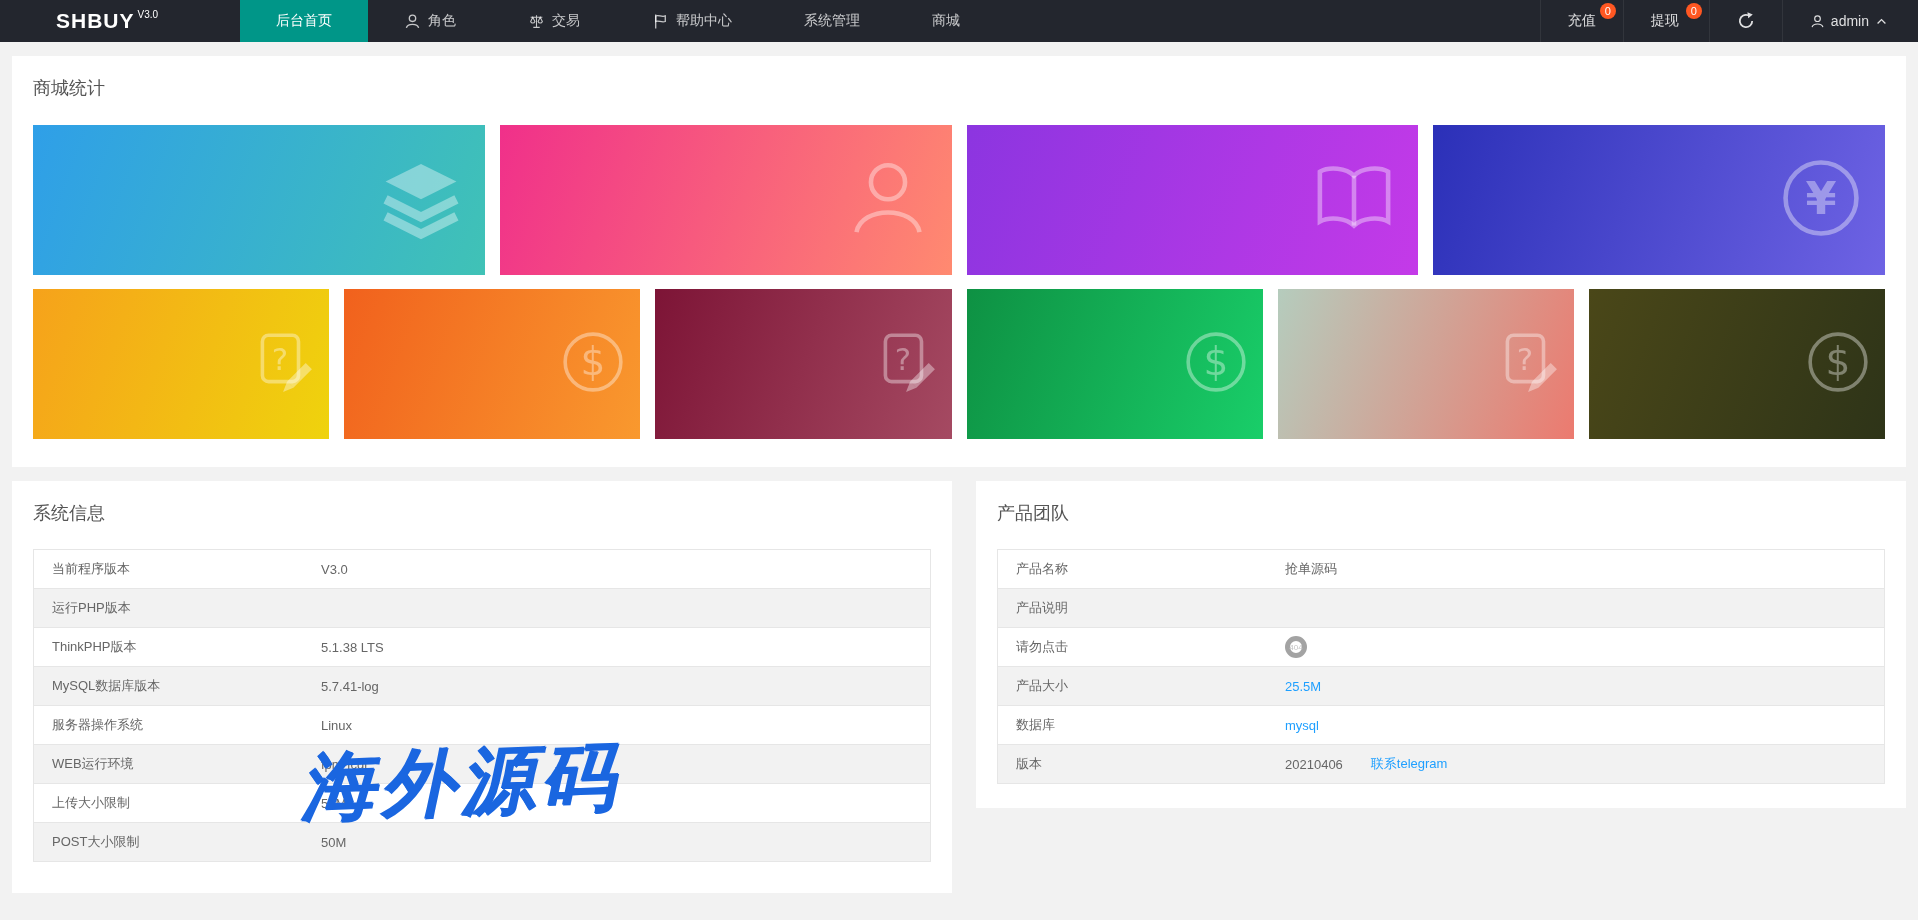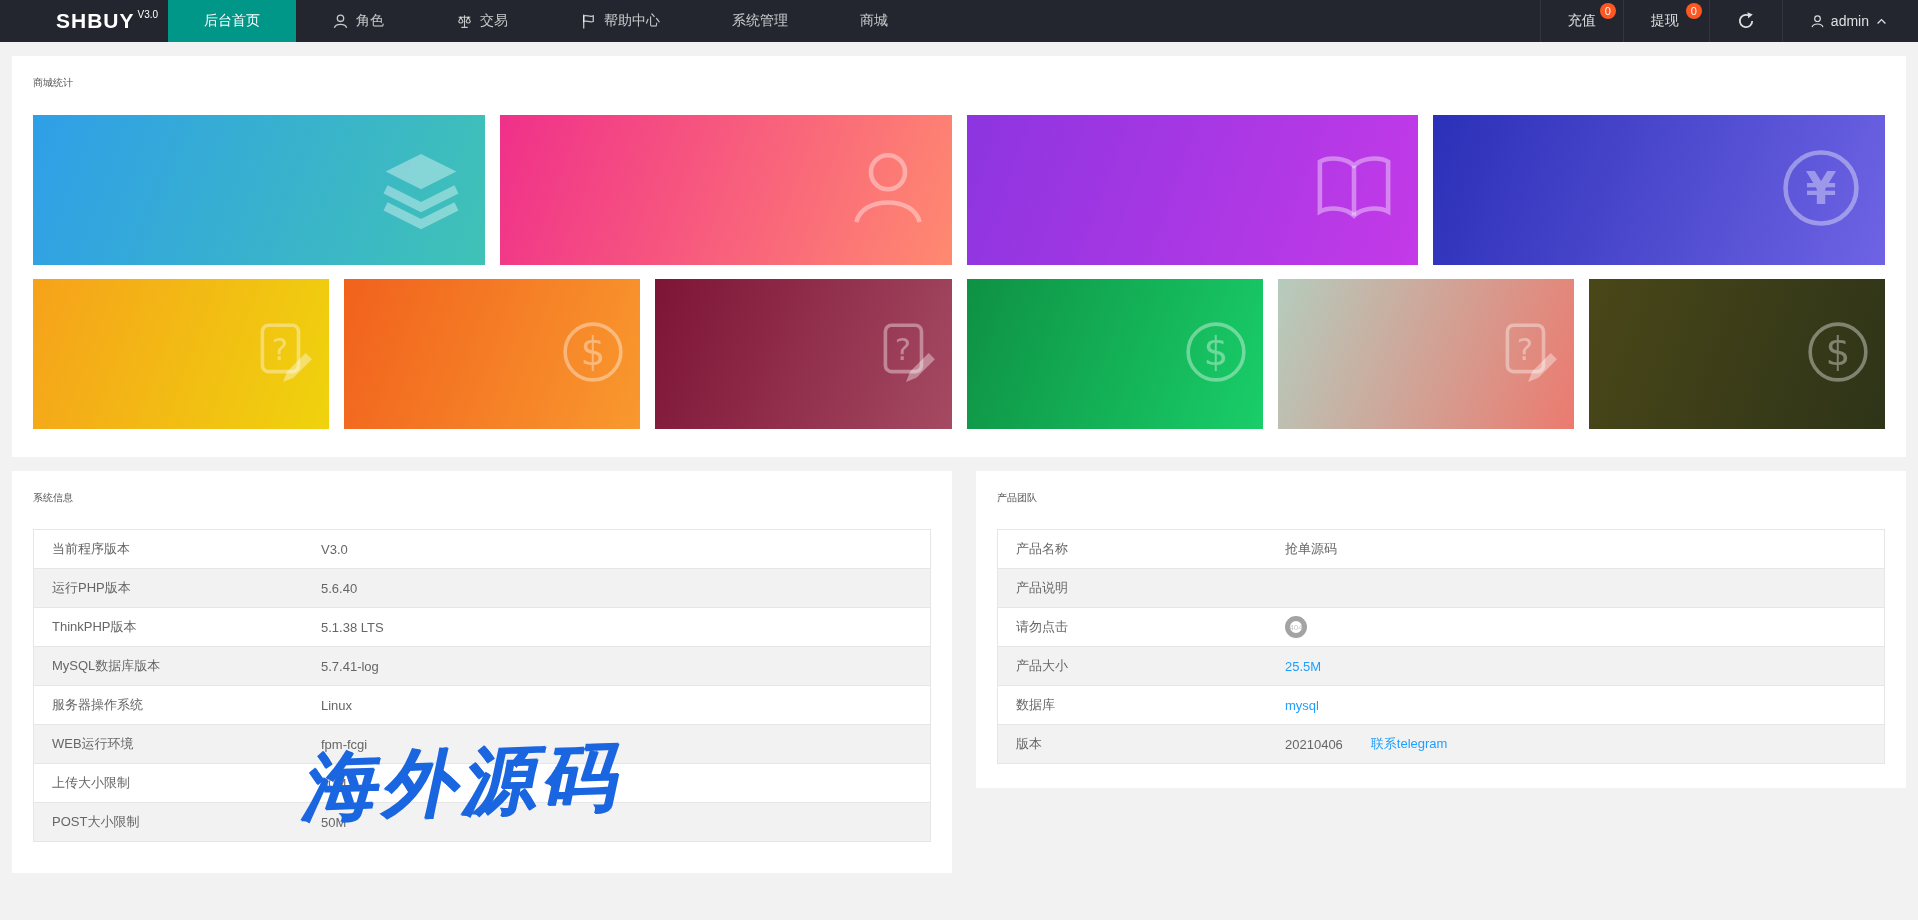--- a/index.html
+++ b/index.html
@@ -5,41 +5,41 @@
   * { margin:0; padding:0; box-sizing:border-box; }
   html,body { width:1918px; height:920px; }
   body {
     background:#f2f2f2;
     font-family:"Liberation Sans","DejaVu Sans",sans-serif;
     position:relative; overflow:hidden;
     color:#333;
   }
   
   .navbar { height:42px; background:#23262e; display:flex; align-items:stretch; color:#fff; }
-  .logo { display:flex; align-items:center; padding:0 16px 0 56px; width:168px; }
+  .logo { display:flex; align-items:center; padding:0 16px 0 56px; width:240px; }
   .logo-text { font-size:21px; font-weight:bold; letter-spacing:1px; color:#fff; }
   .logo-ver { font-size:10px; margin-left:3px; transform:translateY(-7px); color:#fff; }
   .nav-menu { display:flex; align-items:stretch; }
   .nav-item { display:flex; align-items:center; gap:7px; padding:0 36px; font-size:14px;
               color:rgba(255,255,255,.75); cursor:pointer; }
   .nav-item.active { background:var(--accent,#009688); color:#fff; }
   .nav-icon { display:flex; align-items:center; }
   .nav-icon svg { display:block; }
   .nav-right { margin-left:auto; display:flex; align-items:stretch; }
   .nav-action { position:relative; display:flex; align-items:center; gap:6px; padding:0 27px;
                 font-size:14px; color:rgba(255,255,255,.85); cursor:pointer;
                 border-left:1px solid rgba(255,255,255,.07); }
   .nav-action:last-child { padding-right:30px; }
   .badge { position:absolute; top:3px; right:7px; background:var(--badge,#ff5722); color:#fff;
            font-size:11px; line-height:16px; min-width:16px; text-align:center;
            border-radius:8px; padding:0 4px; }
   
   .main { padding:14px 12px 0; }
   .panel { background:#fff; }
-  .panel-title { font-size:10px; color:#555; }
+  .panel-title { font-size:18px; color:#555; }
   .panel-stats { padding:20px 21px 28px; margin-bottom:14px; }
   .panel-stats .panel-title { margin-bottom:25px; }
   .cards-row { display:flex; gap:15px; }
   .cards-row.row1 { margin-bottom:14px; }
   .card { position:relative; flex:1; height:150px; color:#fff; padding:19px 24px; overflow:hidden; cursor:pointer; }
   .card-title { font-size:16px; margin-bottom:9px; font-weight:normal; }
   .card-value { font-size:31px; font-weight:bold; line-height:1.15; margin-bottom:7px; }
   .card-sub { font-size:13.5px; margin-top:7px; }
   .card-sub b { font-size:15px; margin-left:5px; }
   .card-sub span.nv { margin-left:5px; }
@@ -275,23 +275,20 @@
       <div class="panel-title">系统信息</div>
       <div class="dtable" id="system-info-table">
           <div class="trow">
             <div class="tlabel">当前程序版本</div>
             <div class="tvalue">
               <span>V3.0</span>
             </div>
           </div>
           <div class="trow">
             <div class="tlabel">运行PHP版本</div>
-            <div class="tvalue">
-              <span>5.6.40</span>
-            </div>
           </div>
           <div class="trow">
             <div class="tlabel">ThinkPHP版本</div>
             <div class="tvalue">
               <span>5.1.38 LTS</span>
             </div>
           </div>
           <div class="trow">
             <div class="tlabel">MySQL数据库版本</div>
             <div class="tvalue">

